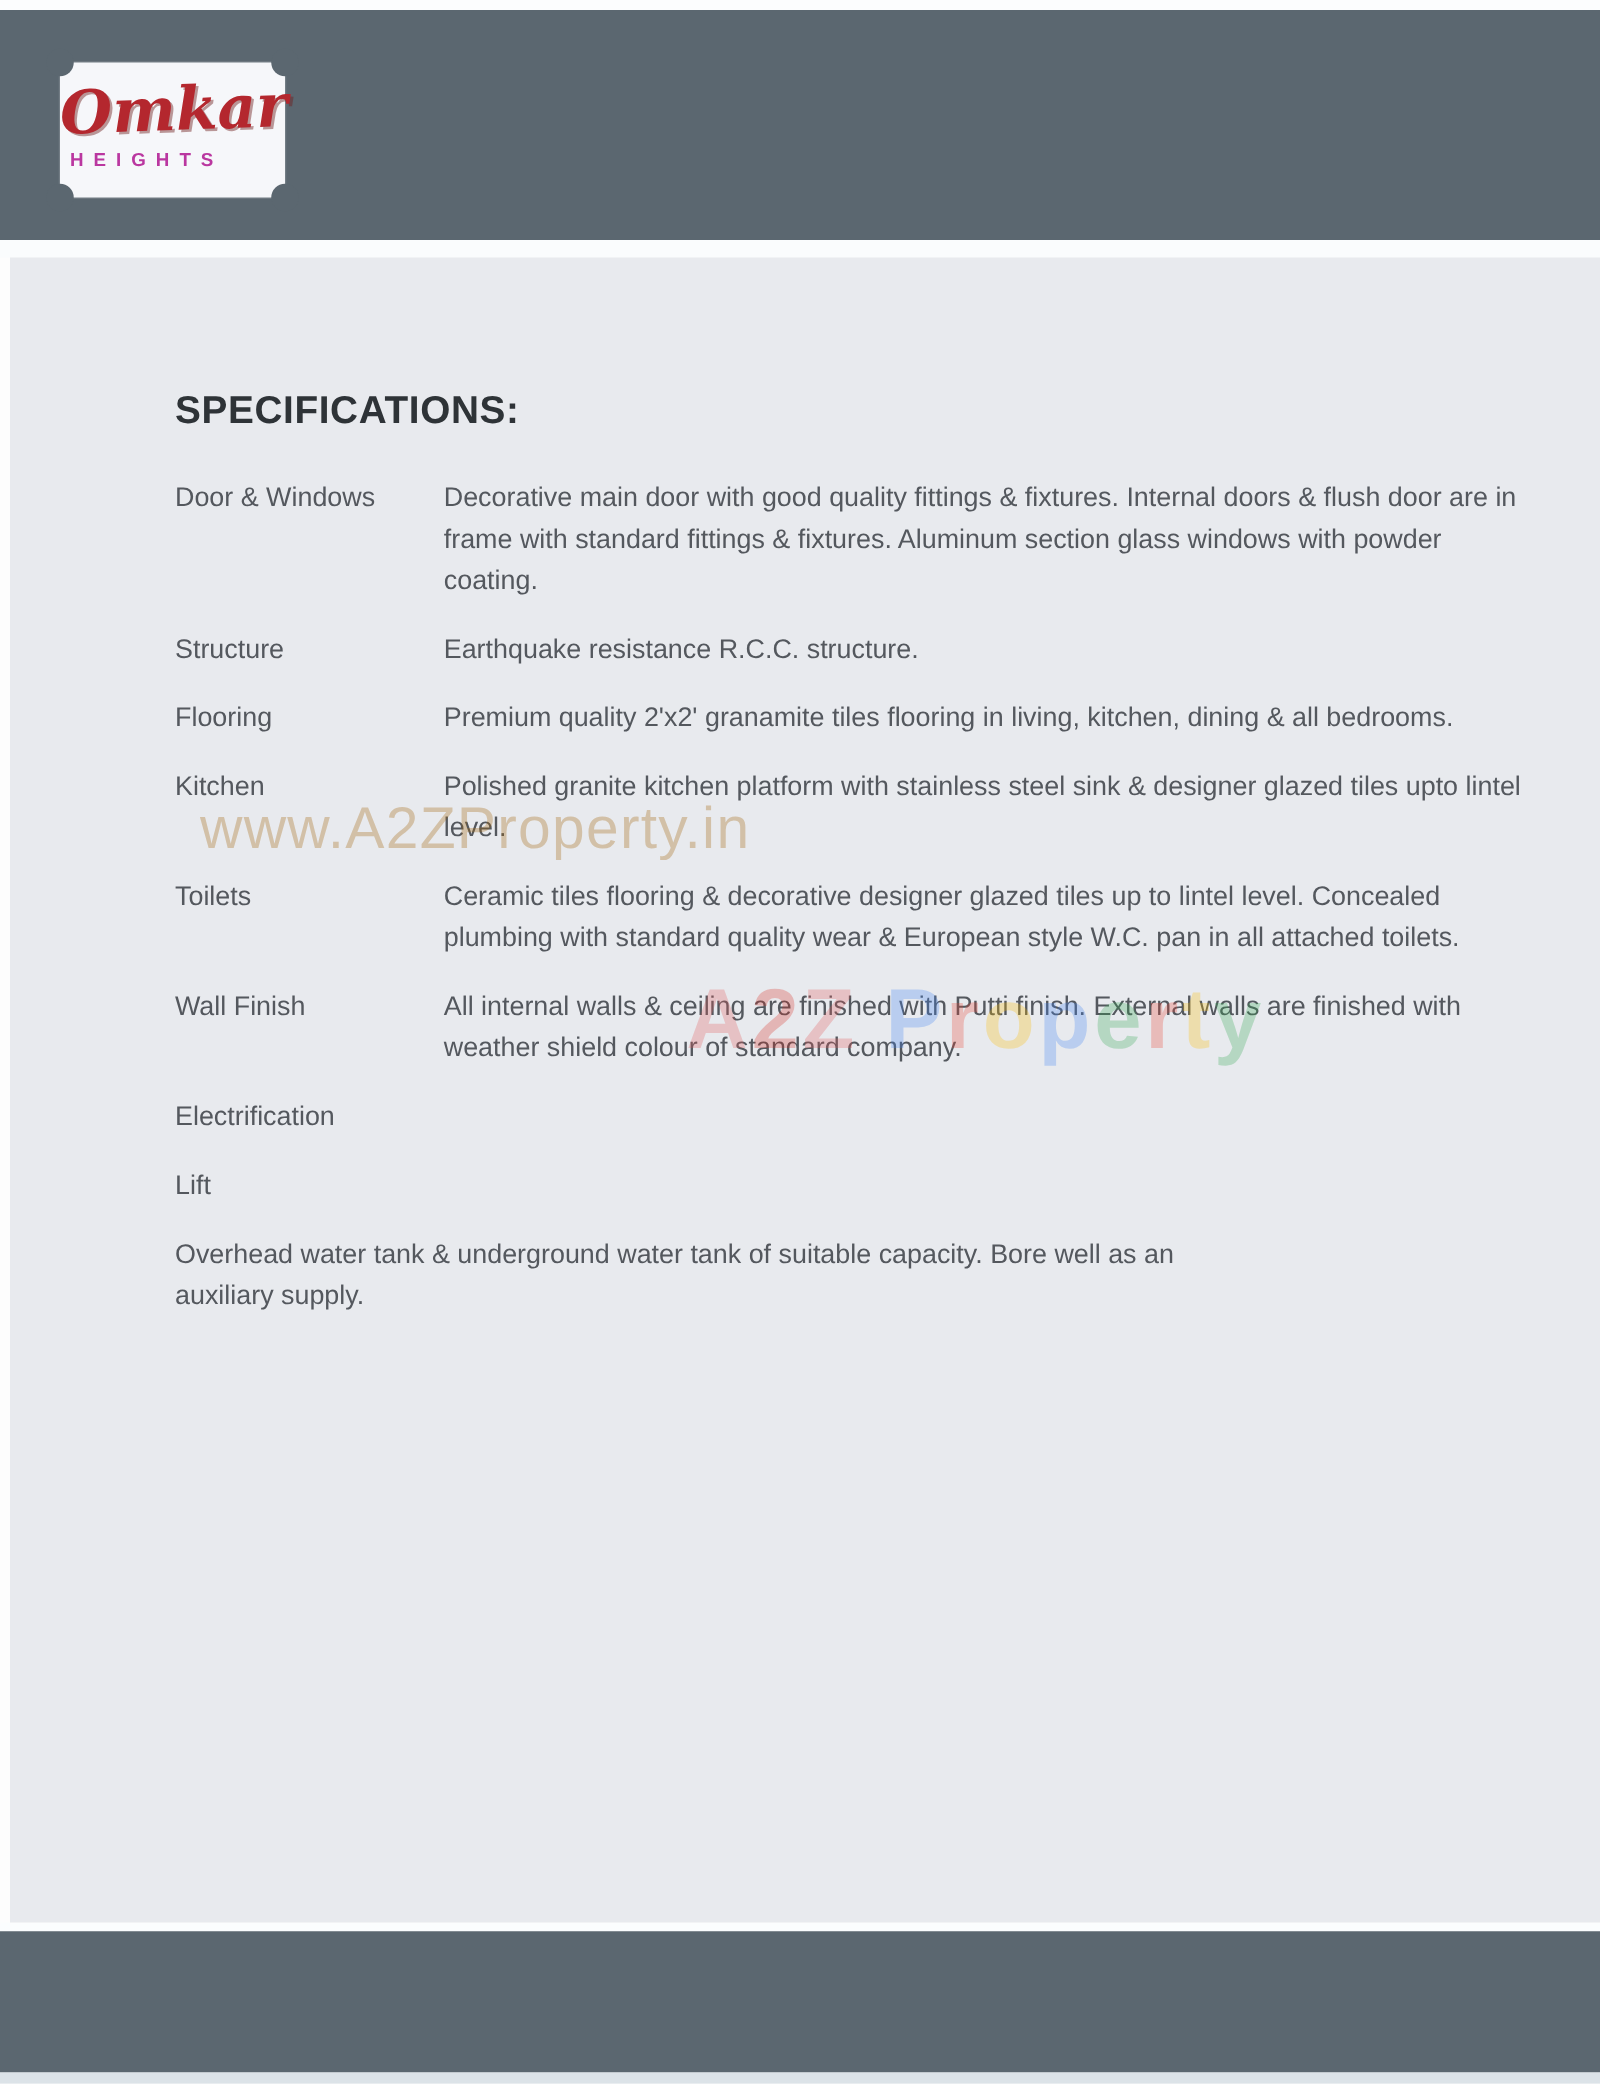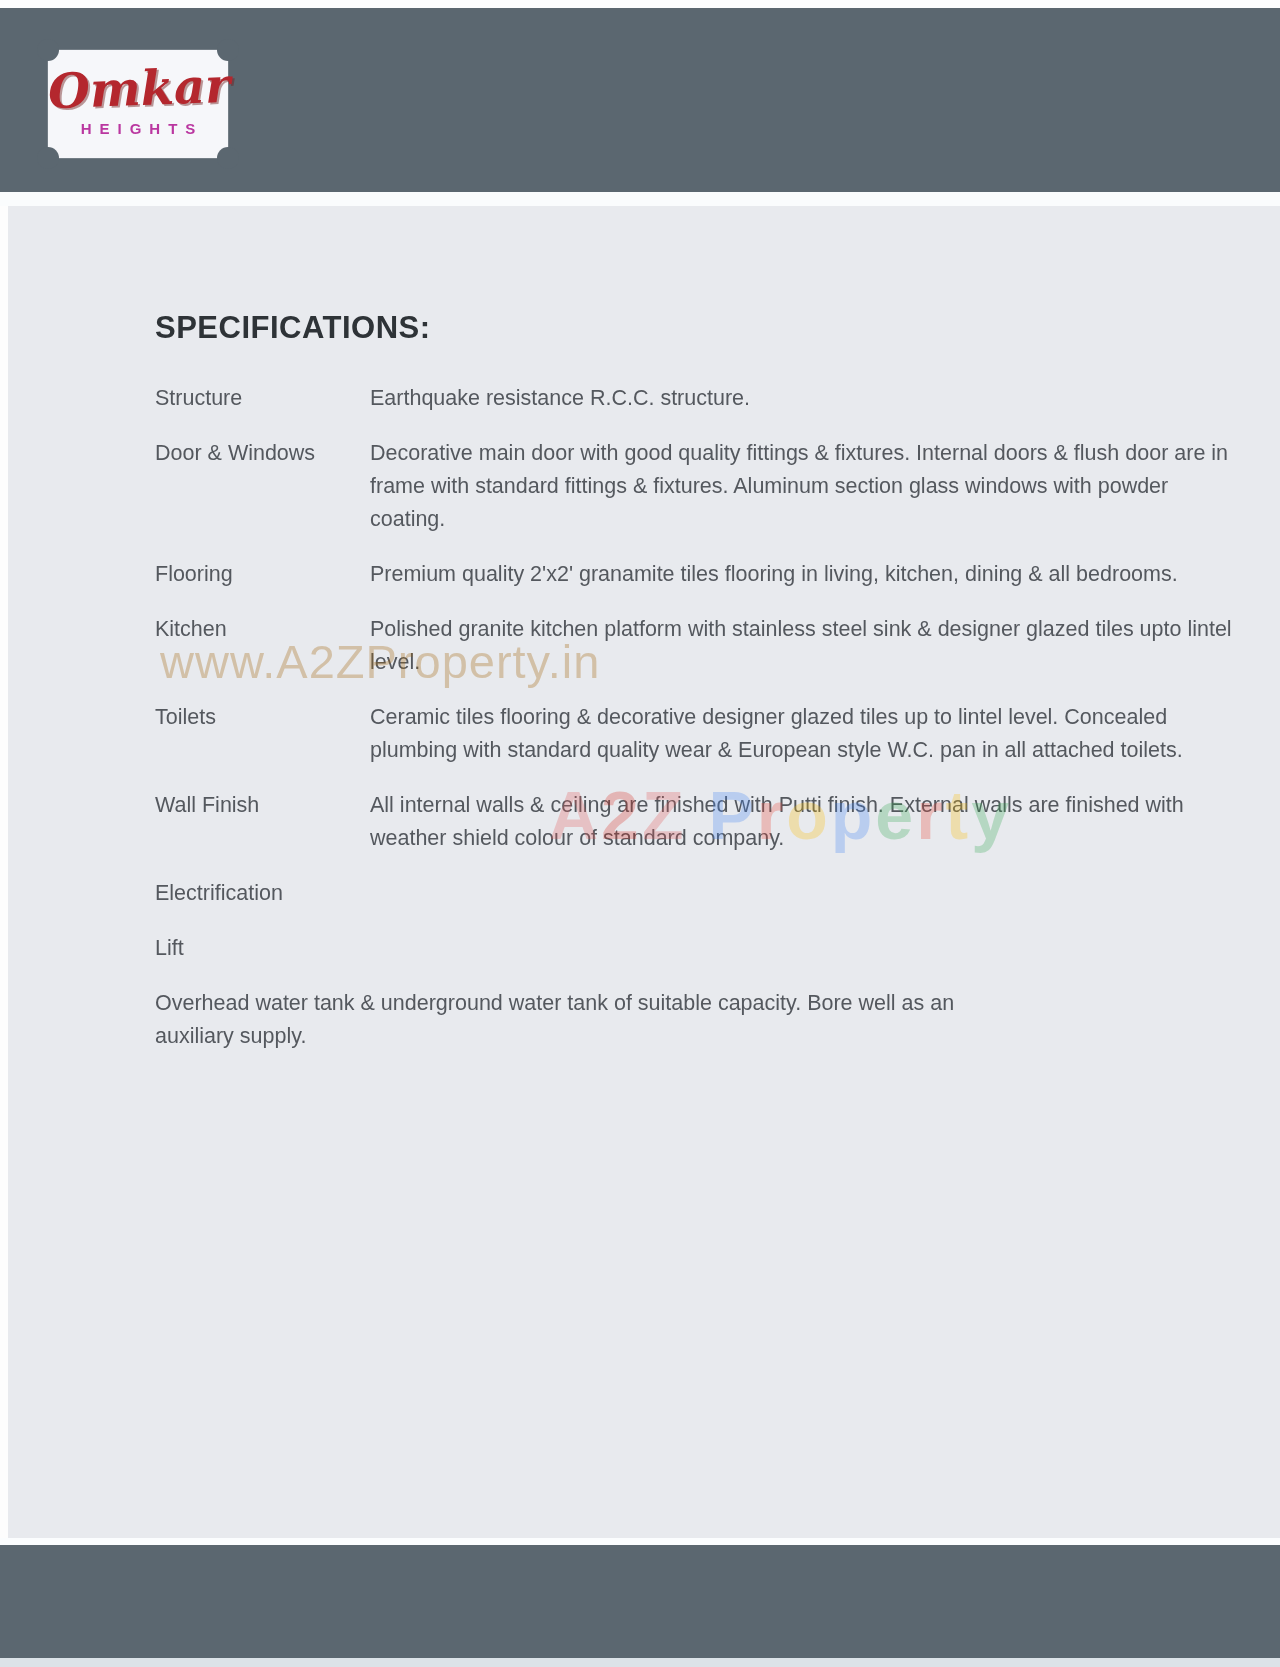--- a/index.html
+++ b/index.html
@@ -45,32 +45,30 @@
     margin-top:6px;
     text-align:center;
     font-family:"DejaVu Serif",serif;
     font-style:italic;font-weight:bold;
     font-size:48px;line-height:64px;
     color:var(--logo-red);
     text-shadow:2px 2px 0 rgba(110,30,30,.45);
     transform:rotate(-2deg);
   }
   .logo-sub{
-    text-align:center;
     font-size:15px;font-weight:bold;
     letter-spacing:8px;padding-left:8px;
     color:var(--logo-magenta);
   }
 
   .content{
     position:relative;
     margin-left:8px;
     height:1332px;
     background:var(--content-bg);
-    padding-left:15px;
   }
   .page-title{
     margin:0;
     padding:104px 0 0 132px;
     font-size:31px;
     font-weight:bold;
     letter-spacing:.5px;
     color:var(--heading-text);
   }
   .spec-table{margin:36px 0 0 132px;}
@@ -118,26 +116,26 @@
     </div>
   </header>
 
   <div class="gap-strip"></div>
 
   <main class="content">
     <h1 class="page-title">SPECIFICATIONS:</h1>
 
     <div class="spec-table">
       <div class="spec-row">
+        <div class="spec-label">Door &amp; Windows</div>
+        <div class="spec-value">Decorative main door with good quality fittings &amp; fixtures. Internal doors &amp; flush door are in frame with standard fittings &amp; fixtures. Aluminum section glass windows with powder coating.</div>
+      </div>
+      <div class="spec-row">
         <div class="spec-label">Structure</div>
         <div class="spec-value">Earthquake resistance R.C.C. structure.</div>
-      </div>
-      <div class="spec-row">
-        <div class="spec-label">Door &amp; Windows</div>
-        <div class="spec-value">Decorative main door with good quality fittings &amp; fixtures. Internal doors &amp; flush door are in frame with standard fittings &amp; fixtures. Aluminum section glass windows with powder coating.</div>
       </div>
       <div class="spec-row">
         <div class="spec-label">Flooring</div>
         <div class="spec-value">Premium quality 2'x2' granamite tiles flooring in living, kitchen, dining &amp; all bedrooms.</div>
       </div>
       <div class="spec-row">
         <div class="spec-label">Kitchen</div>
         <div class="spec-value">Polished granite kitchen platform with stainless steel sink &amp; designer glazed tiles upto lintel level.</div>
       </div>
       <div class="spec-row">

